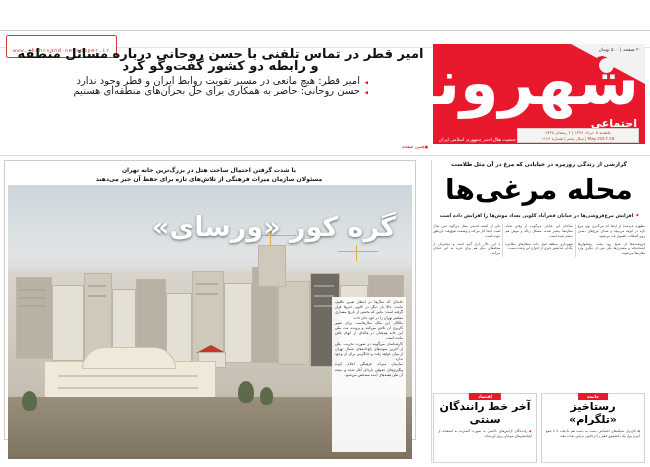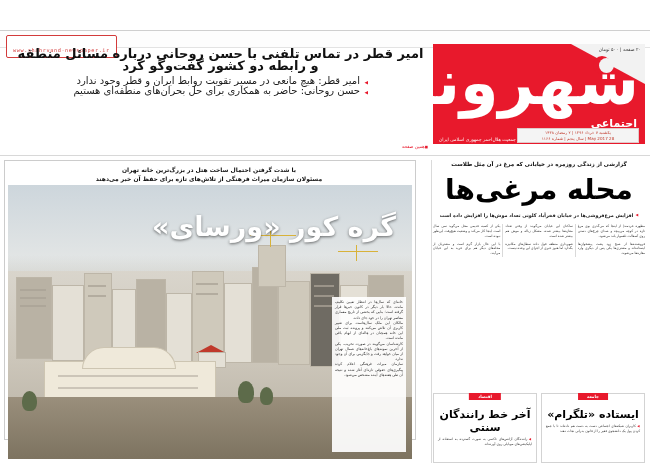--- a/index.html
+++ b/index.html
@@ -115,21 +115,21 @@
             margin-left:2px;vertical-align:middle;}
   .rcol-body{margin-top:5px;column-count:3;column-gap:5px;
              column-rule:.5px solid #d9d9d9;}
   .rcol-body p{margin:0 0 3px 0;font-size:3.3px;line-height:4.8px;
                text-align:justify;color:#2e2e2e;}
 
   
   .boxes{position:absolute;right:5px;top:393px;width:212px;height:70px;
          display:flex;gap:4px;}
   .nbox{position:relative;flex:1;border:1px solid #d3d3d3;background:#fff;
-        padding:12px 4px 4px;box-sizing:border-box;}
+        padding:4px 4px 4px;box-sizing:border-box;}
   .nbox-tab{position:absolute;right:50%;top:-1px;transform:translateX(50%);
         background:#e8192c;color:#fff;font-size:4.2px;font-weight:bold;
         padding:1px 9px;}
   .nbox-title{text-align:center;font-size:11px;font-weight:bold;color:#000;
         line-height:13px;margin-top:2px;}
   .nbox-sub{margin-top:3px;font-size:3.3px;line-height:4.6px;
         text-align:justify;color:#2e2e2e;}
   .nbox-sub:before{content:"\25C0";color:#e8192c;font-size:3px;
         margin-left:1.5px;}
   .vdiv{position:absolute;right:218px;top:160px;width:1px;height:303px;
@@ -252,21 +252,21 @@
       <p>ساکنان این خیابان می‌گویند از وقتی تعداد مغازه‌ها بیشتر شده، مشکل زباله و موش هم بیشتر شده است.</p>
       <p>شهرداری منطقه قول داده سطل‌های مکانیزه بگذارد اما هنوز خبری از اجرای این وعده نیست.</p>
       <p>یکی از کسبه قدیمی محل می‌گوید سی سال است اینجا کار می‌کند و وضعیت هیچ‌وقت این‌طور نبوده است.</p>
       <p>با این حال بازار گرم است و مشتریان از محله‌های دیگر هم برای خرید به این خیابان می‌آیند.</p>
     </div>
   </div>
 
   <div class="boxes">
     <div class="nbox">
       <div class="nbox-tab">جامعه</div>
-      <div class="nbox-title">ایستاده «تلگرام»</div>
+      <div class="nbox-title">رستاخیز «تلگرام»</div>
       <div class="nbox-sub">کاربران شبکه‌های اجتماعی دست به دست هم داده‌اند تا با جمع کردن پول یک دانشجوی فقیر را از قانون بدرانی نجات دهند</div>
     </div>
     <div class="nbox">
       <div class="nbox-tab">اقتصاد</div>
       <div class="nbox-title">آخر خط رانندگان سنتی</div>
       <div class="nbox-sub">راننده‌گان آژانس‌های تاکسی به صورت گسترده به استفاده از اپلیکیشن‌های موبایلی روی آورده‌اند</div>
     </div>
   </div>
 
 </div>

